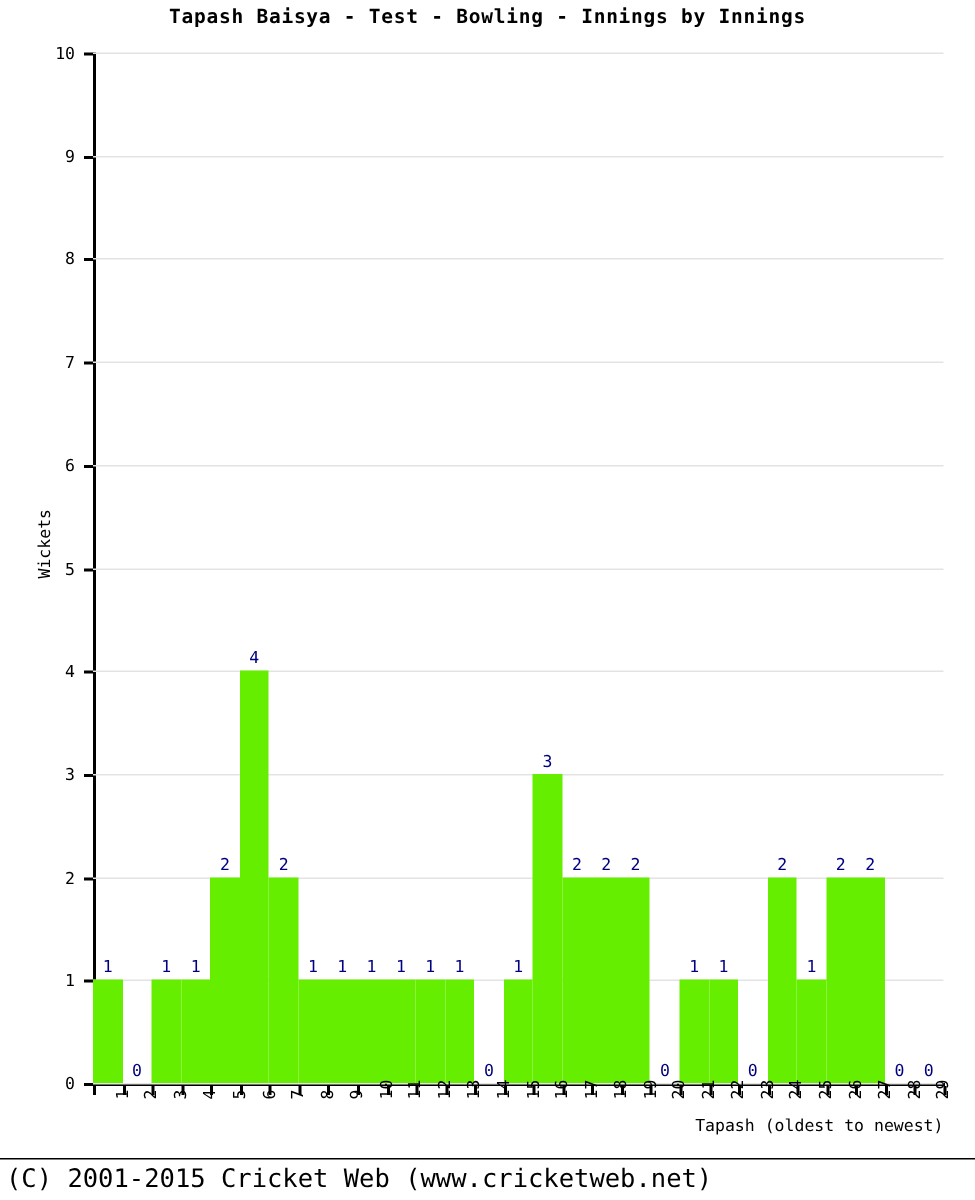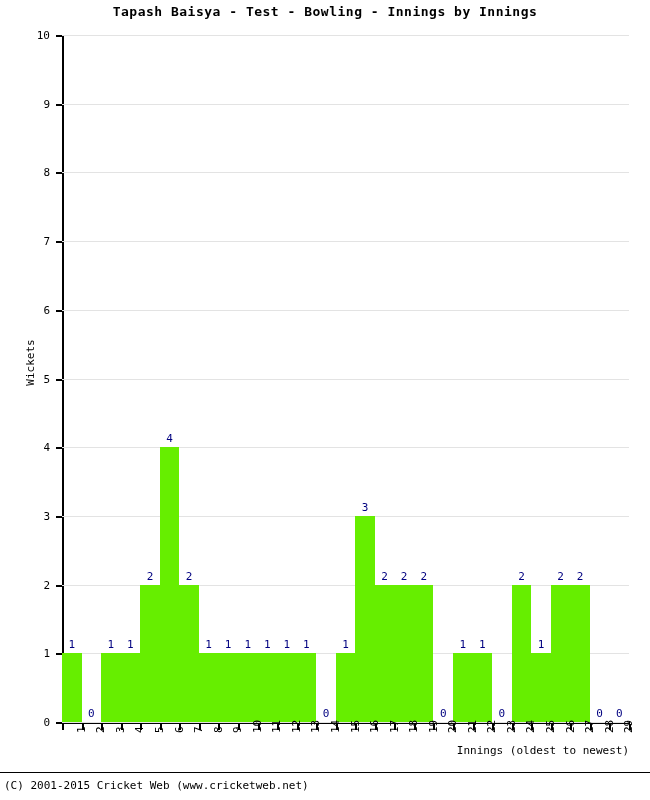--- a/index.html
+++ b/index.html
@@ -137,21 +137,21 @@
     left: 0;
     top: 772px;
     width: 650px;
     height: 1px;
     background: #000000;
   }
   #footer-text {
     position: absolute;
     left: 4px;
     top: 780px;
-    font-size: 11px;
+    font-size: 17px;
     line-height: 12px;
     white-space: nowrap;
   }
 </style>
 </head>
 <body>
 
 <div id="chart-title">Tapash Baisya - Test - Bowling - Innings by Innings</div>
 
 <div id="y-axis-title">Wickets</div>
@@ -311,16 +311,16 @@
     <div class="x-tick-label" style="left: 564.569px;">26</div>
     <div class="x-tick-mark" style="left: 570.345px;"></div>
     <div class="x-tick-label" style="left: 584.121px;">27</div>
     <div class="x-tick-mark" style="left: 589.897px;"></div>
     <div class="x-tick-label" style="left: 603.672px;">28</div>
     <div class="x-tick-mark" style="left: 609.448px;"></div>
     <div class="x-tick-label" style="left: 623.224px;">29</div>
     <div class="x-tick-mark" style="left: 629px;"></div>
   </div>
 
-<div id="x-axis-title">Innings (oldest to newest)</div>
+<div id="x-axis-title">Tapash (oldest to newest)</div>
 
 <div id="footer-separator"></div>
 <div id="footer-text">(C) 2001-2015 Cricket Web (www.cricketweb.net)</div>
 
 </body></html>

